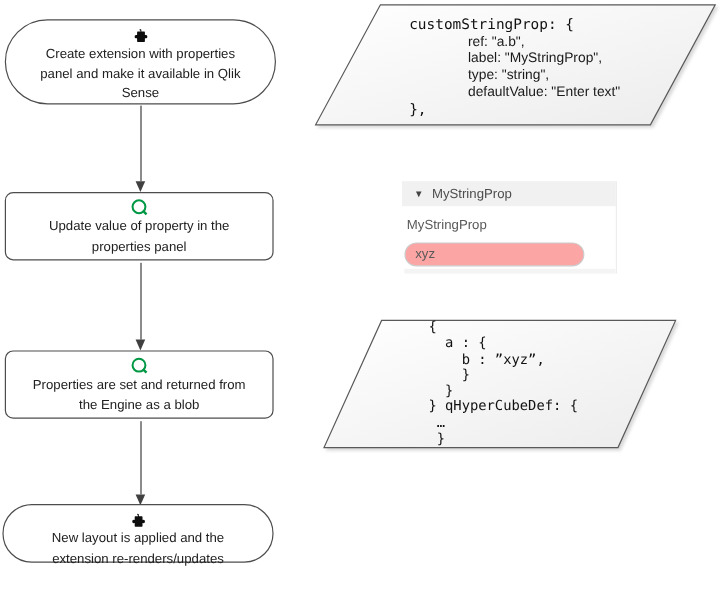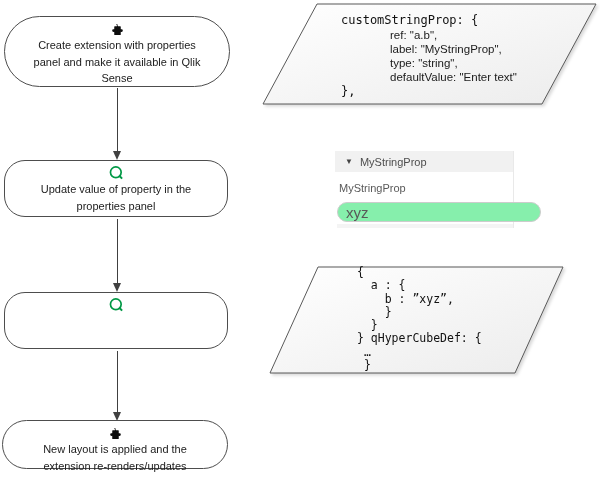--- a/index.html
+++ b/index.html
@@ -8,21 +8,21 @@
     font-family:"Liberation Sans",sans-serif;
   }
   
   .node{
     position:absolute;box-sizing:border-box;background:#fff;
     border:1.5px solid #4d4d4d;
     display:flex;flex-direction:column;align-items:center;
     text-align:center;
   }
   .node.terminator{border-width:1.2px;border-radius:36px;padding-top:6px;}
-  .node.process{border-radius:21px;padding-top:4px;}
+  .node.process{border-radius:7px;padding-top:4px;}
   .node-label{
     white-space:pre-line;font-size:11px;line-height:16.5px;color:#212121;
     margin-top:1px;
   }
   .node-icon{display:block;height:15px;line-height:0;}
   
   .arrow{position:absolute;width:1px;background:#404040;}
   .arrow::after{
     content:"";position:absolute;bottom:-9px;left:-4px;
     border-left:4.5px solid transparent;border-right:4.5px solid transparent;
@@ -52,24 +52,24 @@
   .panel{position:absolute;left:335px;top:151px;width:178px;border-right:1px solid #e9e9e9;}
   .panel-header{
     box-sizing:border-box;height:21px;background:#f1f1f1;
     display:flex;align-items:center;padding-left:10px;gap:7px;cursor:pointer;
   }
   .panel-caret{font-size:8px;color:#444;line-height:1;}
   .panel-title{font-size:11px;color:#4d4d4d;}
   .panel-body{padding:10px 0 0 2px;background:#fff;}
   .field-label{font-size:11px;color:#595959;margin:0 0 8px 2px;}
   .text-input{
-    box-sizing:border-box;display:block;width:204px;height:20px;
+    box-sizing:border-box;display:block;width:150px;height:20px;
     border:1px solid #ccc;border-radius:10px;padding:0 8px;
-    font-family:"Liberation Sans",sans-serif;font-size:15px;color:#595959;
-    background:#86efac;outline:none;
+    font-family:"Liberation Sans",sans-serif;font-size:11px;color:#595959;
+    background:#fca5a5;outline:none;
   }
   .panel-strip{height:4px;background:#f4f4f4;margin-top:2px;}
 </style>
 </head>
 <body>
 
 <div id="canvas">
 
   <div class="node terminator" style="left:4px;top:16px;width:226px;height:71px;">
     <span class="node-icon">
@@ -97,20 +97,22 @@
 
   <div class="arrow" style="left:117px;top:219px;height:64px;"></div>
 
   <div class="node process" style="left:4px;top:292px;width:224px;height:57px;">
     <span class="node-icon">
       <svg width="17" height="17" viewBox="0 0 20 20" fill="none">
           <circle cx="9.2" cy="8.6" r="6.3" stroke="#009845" stroke-width="2"></circle>
           <path d="M13 12.4 L16.6 16" stroke="#009845" stroke-width="2.4"></path>
         </svg>
     </span>
+    <div class="node-label">Properties are set and returned from
+the Engine as a blob</div>
   </div>
 
   <div class="arrow" style="left:117px;top:351px;height:61px;"></div>
 
   <div class="node terminator" style="left:2px;top:420px;width:226px;height:49px;border-radius:35px;">
     <span class="node-icon">
       <svg width="13" height="13" viewBox="0 0 24 24" fill="#0d0d0d">
           <path d="M10 2a2.5 2.5 0 0 1 2.4 3.2c-.1.4.2.8.6.8H17a1 1 0 0 1 1 1v3.9c0 .4.4.7.8.6a2.5 2.5 0 1 1 0 4.9c-.4-.1-.8.2-.8.6V21a1 1 0 0 1-1 1H7a1 1 0 0 1-1-1v-4c0-.4-.4-.7-.8-.6a2.5 2.5 0 1 1 0-4.9c.4.1.8-.2.8-.6V7a1 1 0 0 1 1-1h3.9c.4 0 .7-.4.6-.8A2.5 2.5 0 0 1 10 2z"></path>
         </svg>
     </span>

